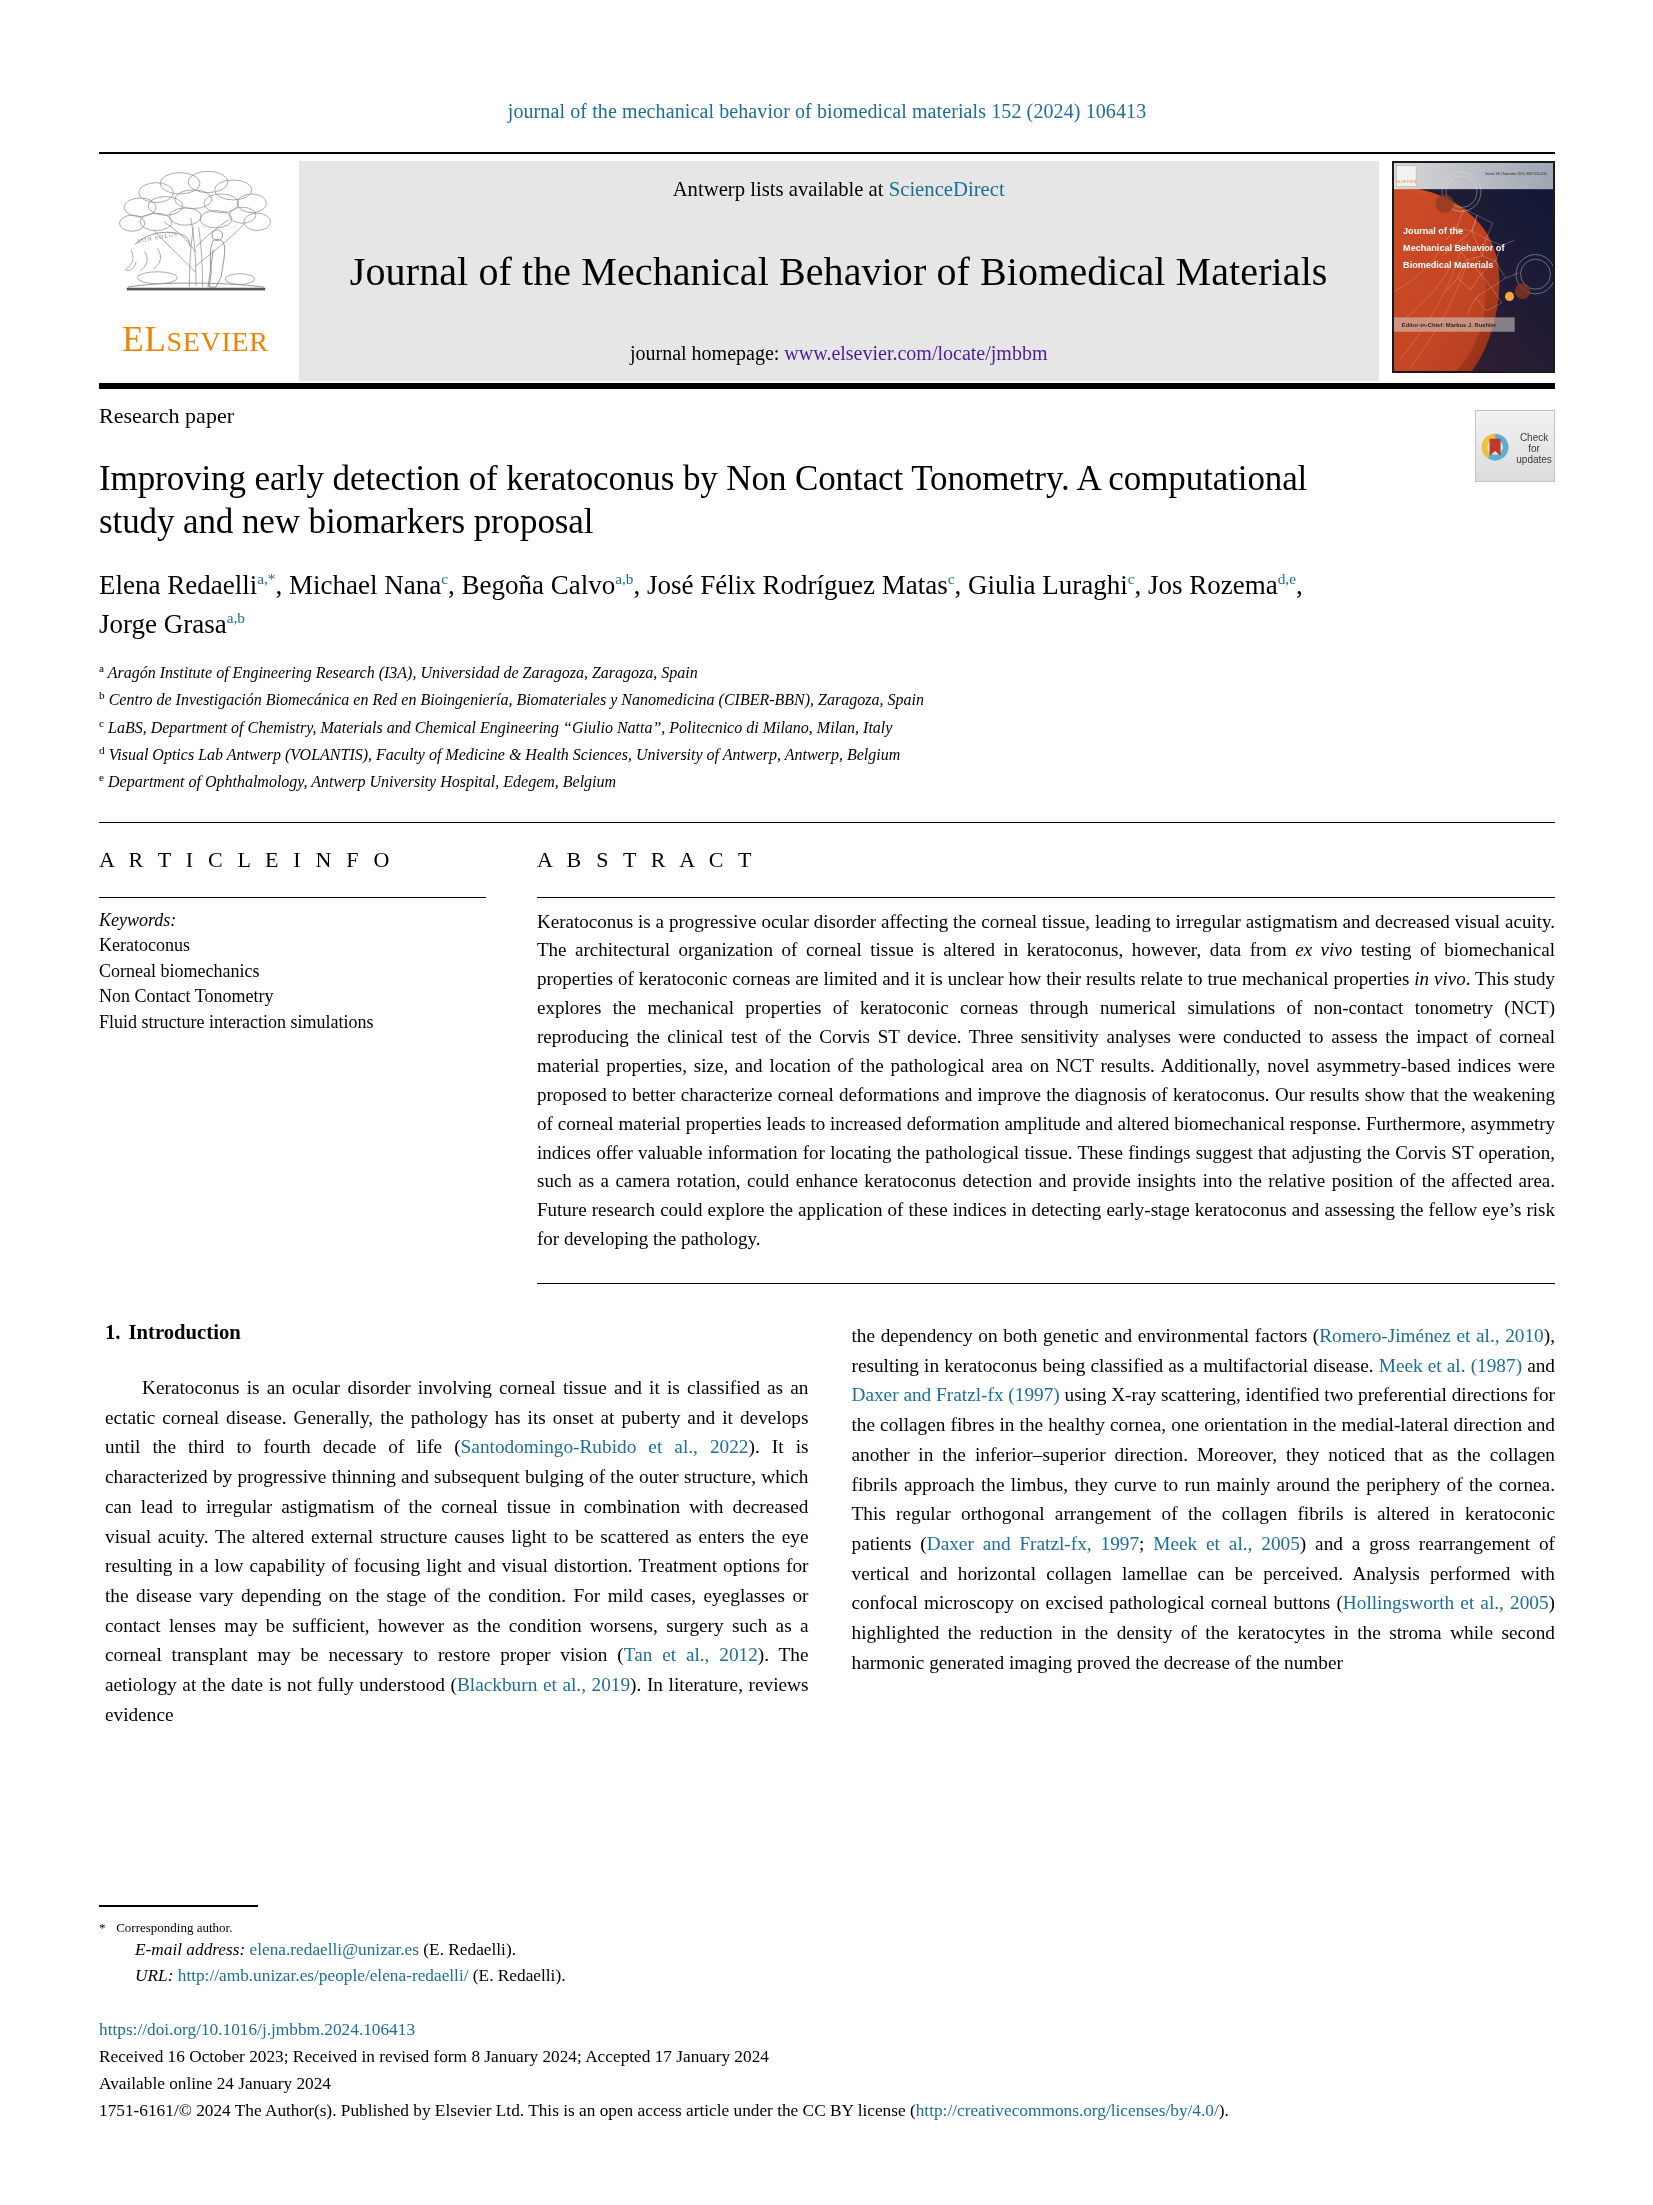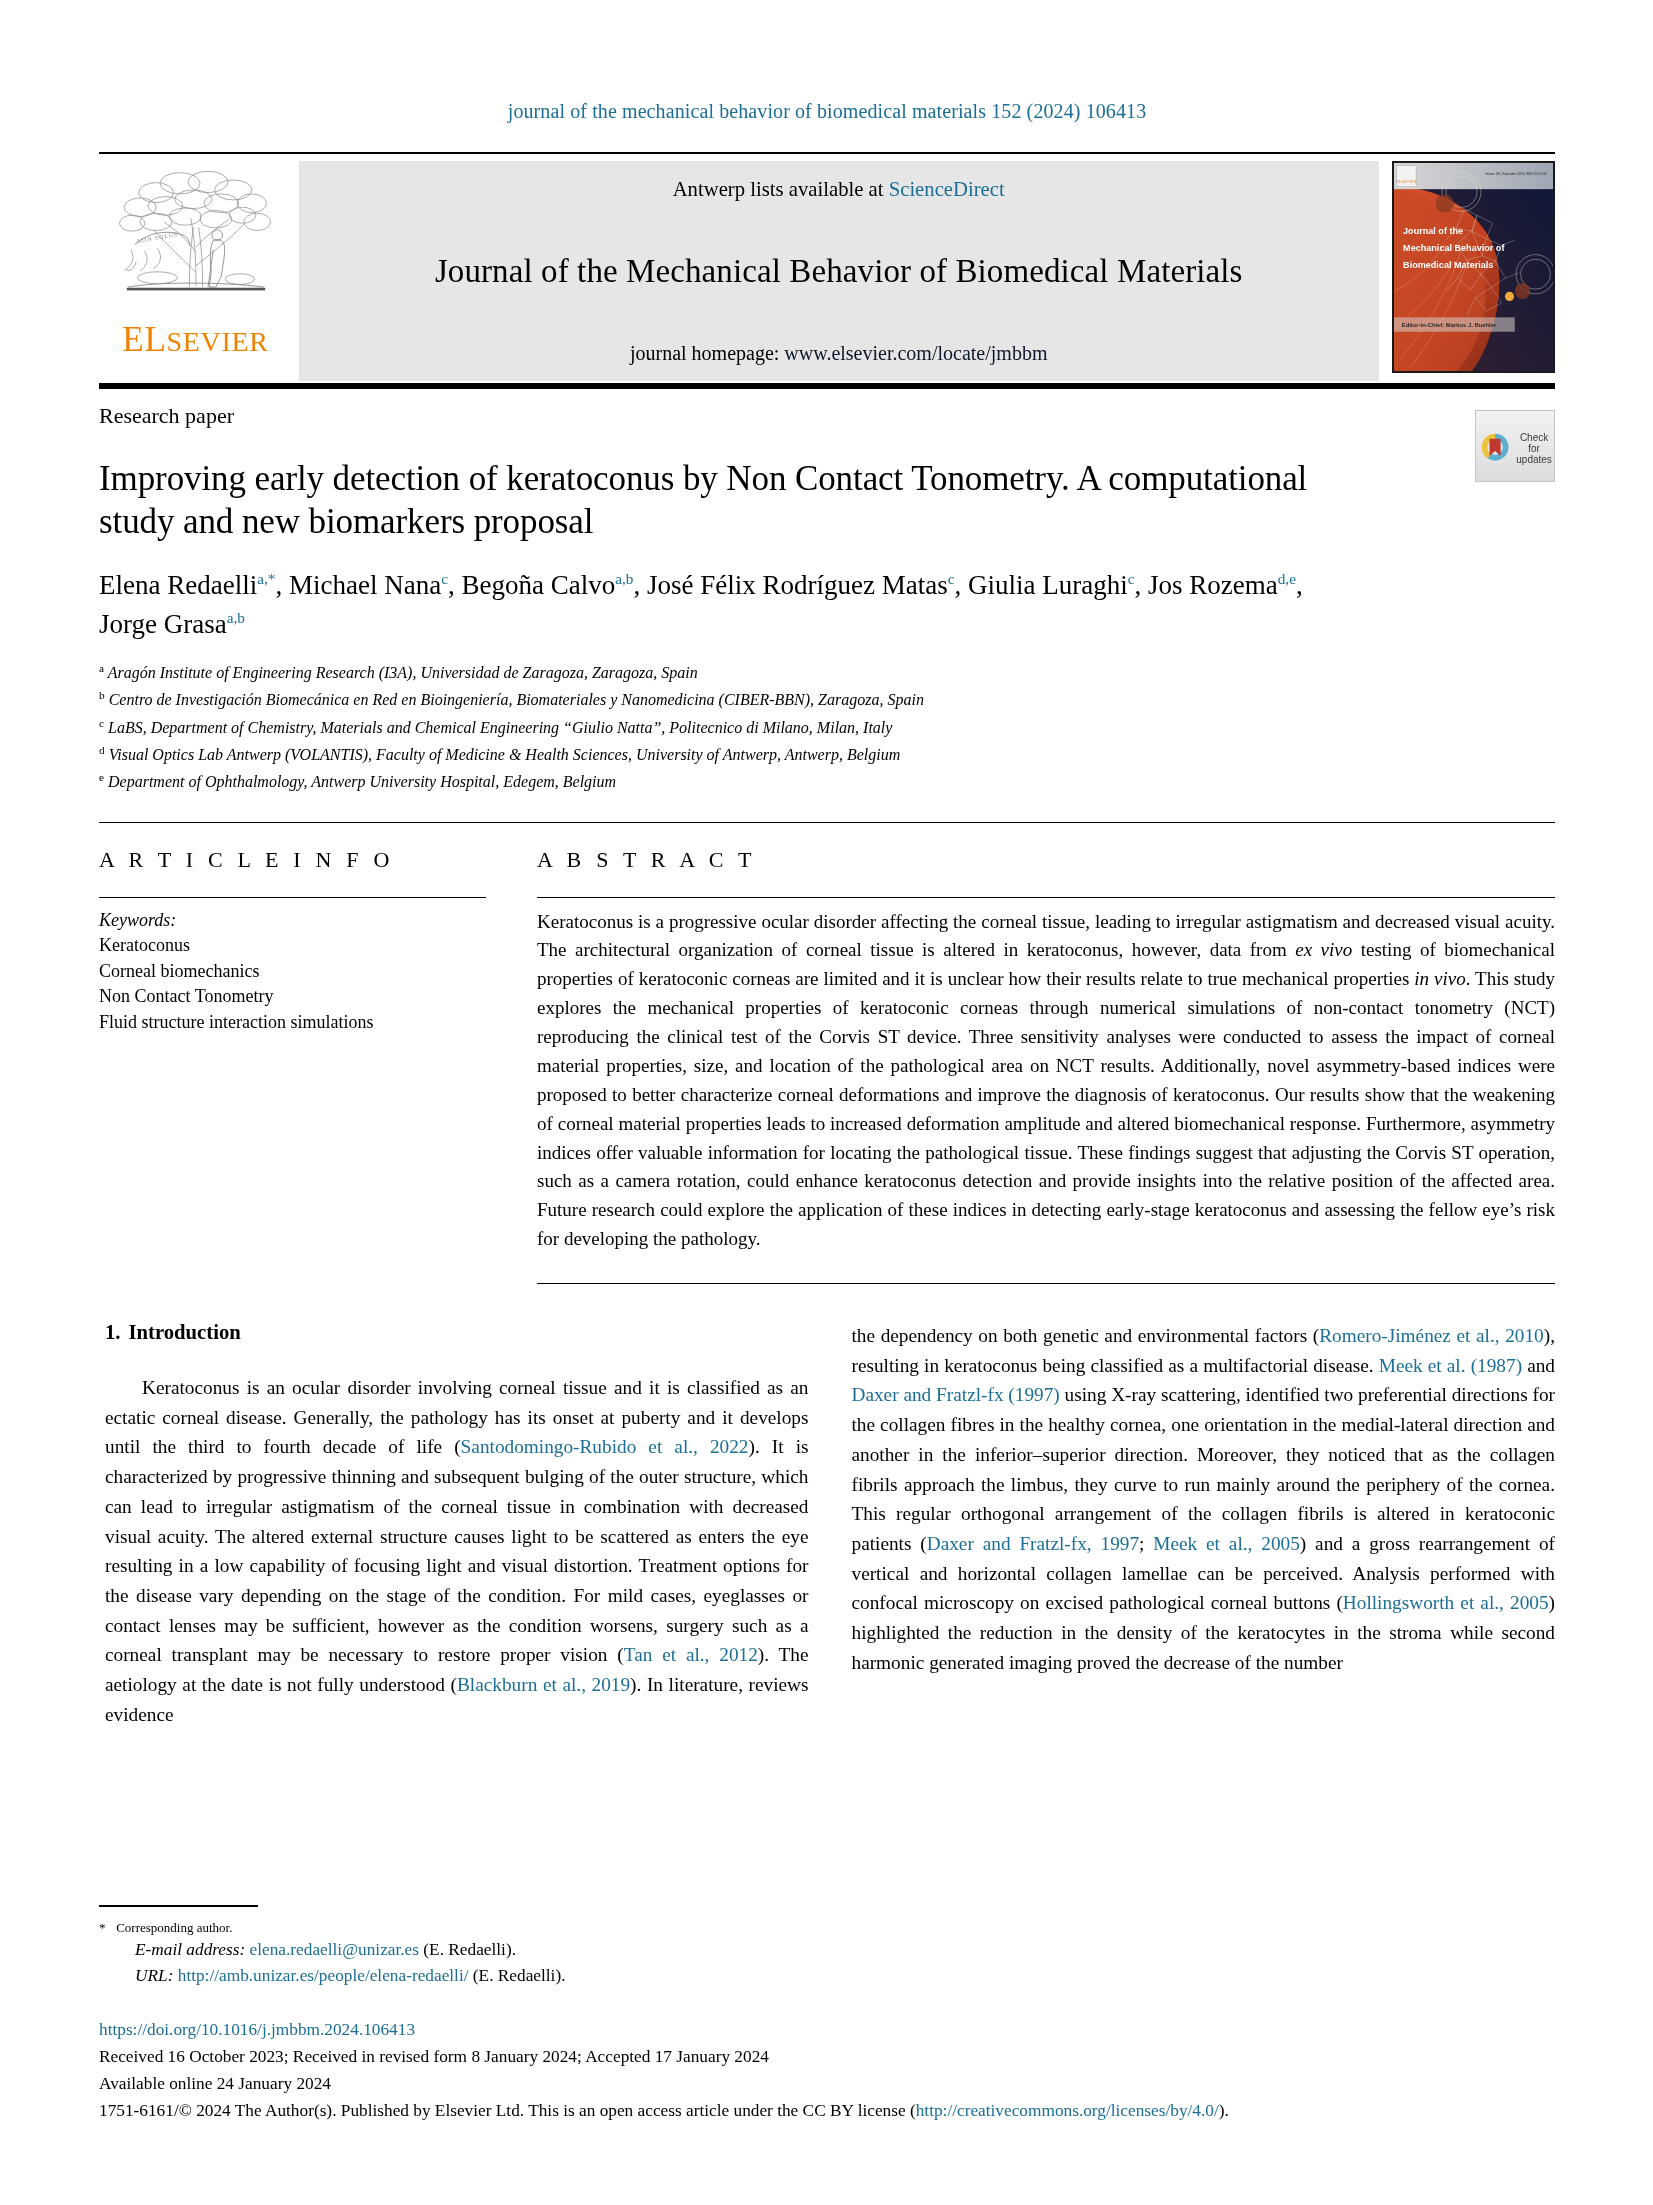--- a/index.html
+++ b/index.html
@@ -87,30 +87,30 @@
     margin: 0 13.3px 0 6.7px;
   }
   .contents-line {
     font-size: 20.7px;
     color: #000;
   }
   .contents-line .sd {
     color: #1b6e96;
   }
   .journal-title {
-    font-size: 33px;
+    font-size: 40px;
     color: #000;
     text-align: center;
     letter-spacing: 0.1px;
   }
   .homepage-line {
     font-size: 20px;
   }
   .homepage-line .url {
-    color: #0f172a;
+    color: #4c1d95;
   }
 
   .cover-thumb {
     flex: 0 0 163px;
     width: 163px;
     height: 212px;
     border: 2px solid #1a1a1a;
     box-sizing: border-box;
     position: relative;
     overflow: hidden;

